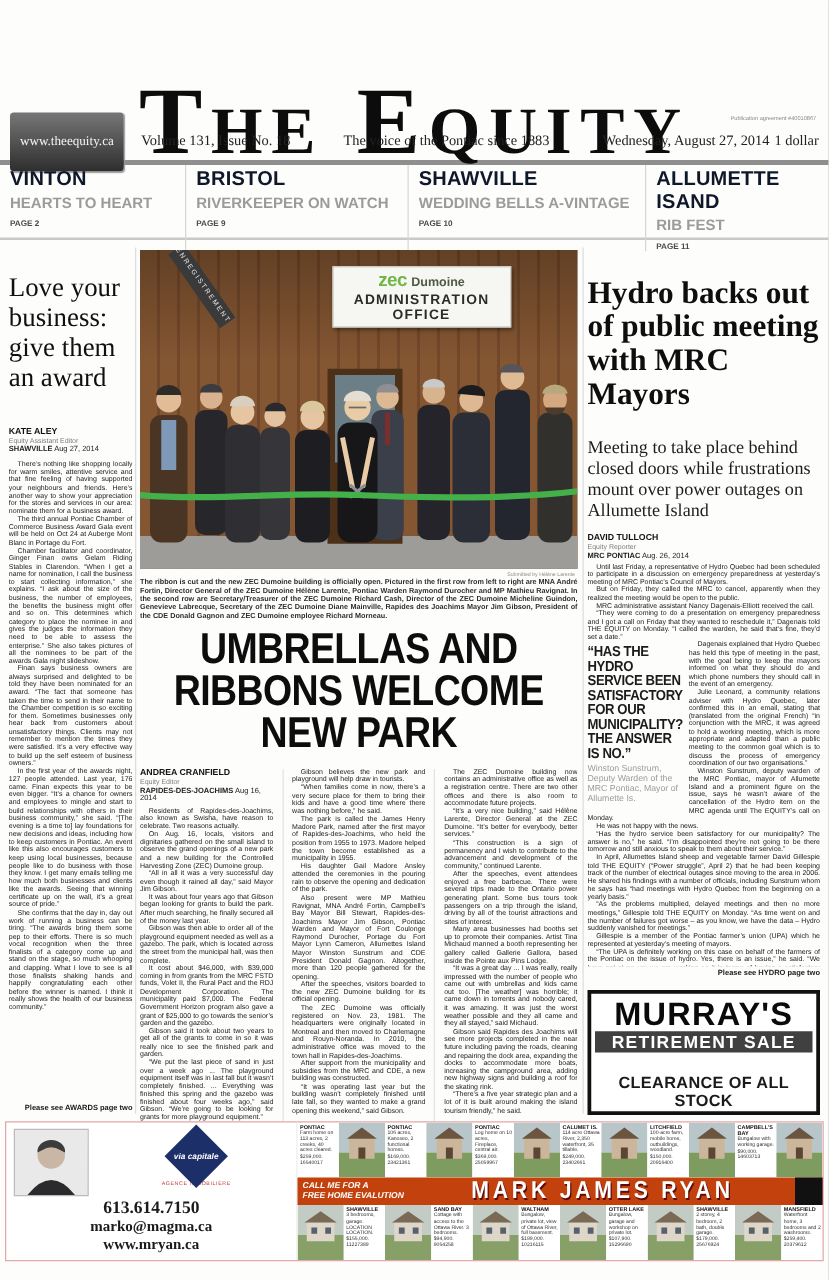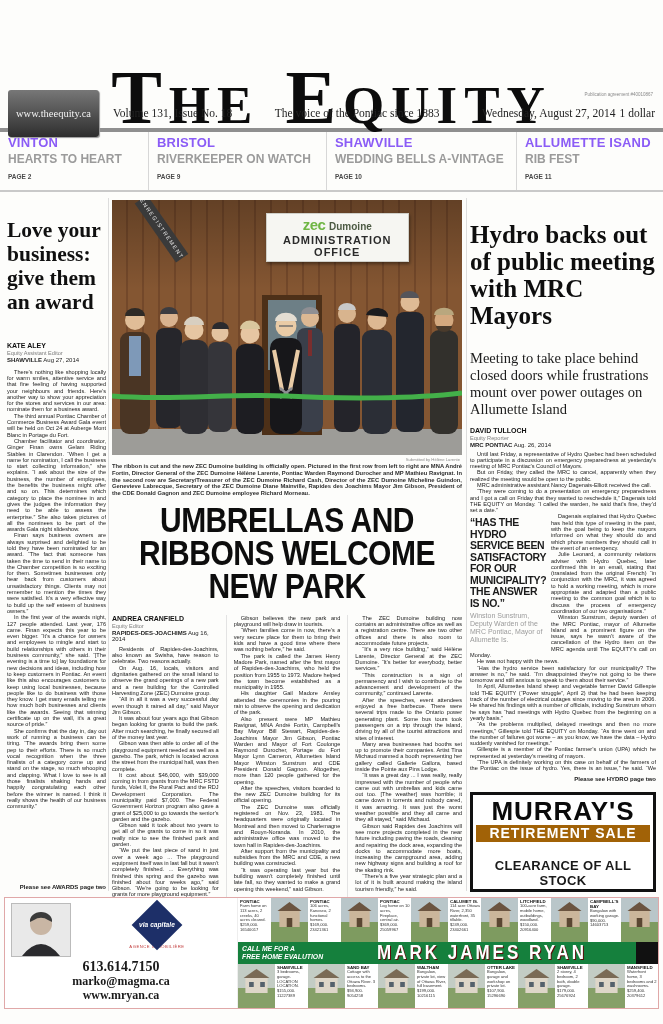--- a/index.html
+++ b/index.html
@@ -17,39 +17,39 @@
   .url-pill{background:linear-gradient(#777,#2e2e2e);color:#f3f3f3;border-radius:3px;
             padding:18px 8px;font-family:"Liberation Serif",serif;font-size:10.5px;box-shadow:1px 1px 1px #999;}
   .info-vol{margin-left:14px;}
   .info-tag{flex:1;text-align:center;}
   .info-date{margin-right:4px;}
   
   .teasers{position:absolute;top:132px;left:0;right:0;height:58px;display:grid;
            grid-template-columns:148px 178px 190px 1fr;border-bottom:2px solid #c9c9c9;}
   .teaser{padding:3px 4px 0 8px;border-left:1px solid #d7d7d7;}
   .teaser:first-child{border-left:none;}
-  .t-kicker{font-size:13px;font-weight:700;color:#8b5cf6;letter-spacing:.2px;}
+  .t-kicker{font-size:16px;font-weight:700;color:#0f172a;letter-spacing:.2px;}
   .t-title{font-size:12px;font-weight:600;color:#9b9b9b;margin-top:2px;white-space:nowrap;}
   .t-page{font-size:6.5px;font-weight:700;color:#4a4a4a;margin-top:7px;}
   
   .main{position:absolute;top:192px;left:0;right:0;height:703px;}
   .col-left{position:absolute;left:7px;top:8px;width:99px;height:690px;display:flex;flex-direction:column;}
   .col-center{position:absolute;left:112px;top:8px;width:350px;height:692px;}
   .col-right{position:absolute;left:470px;top:8px;width:186px;height:692px;display:flex;flex-direction:column;}
   .vrule{position:absolute;top:6px;bottom:4px;width:1px;background:#ddd;}
   .vr1{left:108px;} .vr2{left:466px;}
   
   .byline-name{font-size:7px;font-weight:700;color:#111;}
   .byline-role{font-size:5.6px;color:#7d7d7d;margin-top:1px;}
   .byline-date{font-size:6px;margin-top:1px;color:#222;}
   .byline-date b{font-weight:700;}
   .body-copy p{margin:0;font-size:5.6px;line-height:6.3px;text-align:justify;text-indent:7px;}
   .jumpline{font-size:6px;font-weight:700;text-align:right;margin-top:3px;}
   
-  .left-title{font-family:"Liberation Serif",serif;font-size:21.5px;line-height:24px;font-weight:700;color:#101010;}
+  .left-title{font-family:"Liberation Serif",serif;font-size:21.5px;line-height:24px;font-weight:400;color:#101010;}
   .left-byline{margin-top:10px;margin-bottom:4px;}
   .left-body{flex:1;overflow:hidden;margin-top:2px;}
   
   .photo{position:relative;width:350px;height:255px;overflow:hidden;
          background:
            linear-gradient(to top,#9d9c98 0 26px,rgba(0,0,0,0) 26px),
            linear-gradient(rgba(0,0,0,.25),rgba(0,0,0,0) 35%),
            repeating-linear-gradient(90deg,#845632 0 14px,#73482a 14px 16px);}
   .zec-sign{position:absolute;left:44%;top:5%;width:39%;background:#f6f6f2;border:1px solid #cfcfc8;
             text-align:center;padding:3px 2px;box-shadow:1px 2px 3px rgba(0,0,0,.4);}
@@ -75,21 +75,21 @@
   .right-byline{margin-top:9px;margin-bottom:3px;}
   .hydro-body{height:322px;overflow:hidden;}
   .pq{float:left;width:76px;margin:3px 5px 2px 0;}
   .pq-text{font-weight:800;font-size:10.5px;line-height:10.5px;letter-spacing:-.3px;color:#1b1b1b;
            transform:scaleY(1.1);transform-origin:left top;}
   .pq-attr{font-size:7px;line-height:8px;color:#9b9b9b;margin-top:12px;}
   
   .murray{margin-top:10px;border:3px solid #111;background:#fff;text-align:center;
           padding:3px 3px 4px 3px;height:168px;overflow:hidden;}
   .m-title{font-weight:900;font-size:26px;line-height:26px;letter-spacing:1px;color:#0a0a0a;}
-  .m-bar{background:#a16207;color:#fff;font-weight:800;font-size:14px;line-height:17px;letter-spacing:1px;margin-top:1px;}
+  .m-bar{background:#404040;color:#fff;font-weight:800;font-size:14px;line-height:17px;letter-spacing:1px;margin-top:1px;}
   .m-line1{font-weight:800;font-size:13px;margin-top:16px;letter-spacing:.3px;}
   .m-line2{font-weight:800;font-size:12.5px;margin-top:2px;letter-spacing:.3px;}
   
   .strip{position:absolute;left:4px;right:4px;top:897px;height:110px;border:1px solid #e0a8a8;
          background:#fff;display:flex;}
   .agent-card{width:232px;position:relative;border-right:1px solid #eee;}
   .agent-photo{position:absolute;left:6px;top:5px;width:58px;height:52px;background:linear-gradient(#efefef,#cfcfcf);
                border:1px solid #bbb;overflow:hidden;}
   .agent-photo svg{width:100%;height:100%;}
   .vc-logo{position:absolute;left:78px;top:4px;width:148px;height:54px;text-align:center;}
@@ -104,21 +104,21 @@
   .listings{flex:1;position:relative;}
   .lrow{position:absolute;left:0;right:0;height:44px;display:flex;}
   .lrow.top{top:0;} .lrow.bottom{bottom:0;}
   .lpair{flex:1;display:flex;overflow:hidden;}
   .lpair.rev{flex-direction:row-reverse;}
   .ltext{width:30px;padding:1px 1px 0 2px;}
   .lplace{font-weight:700;font-size:4.4px;line-height:5px;color:#111;}
   .ldetails{font-size:4.1px;line-height:4.8px;color:#333;}
   .lphoto{flex:1;}
   .lphoto svg{width:100%;height:100%;display:block;}
-  .banner{position:absolute;left:0;right:0;top:44px;height:22px;background:#15803d;display:flex;align-items:center;}
+  .banner{position:absolute;left:0;right:0;top:44px;height:22px;background:#c2410c;display:flex;align-items:center;}
   .banner-call{width:86px;padding-left:4px;color:#fff;font-weight:700;font-size:6.8px;line-height:7.6px;font-style:italic;}
   .banner-name{flex:1;color:#fff;font-weight:900;font-size:17px;letter-spacing:3px;text-align:center;
                text-shadow:1px 1px 0 #5d0a0a;transform:scaleY(1.15);}
   .banner-end{width:22px;height:100%;background:#111;}
 </style>
 </head>
 <body>
 
 <div class="page">
 

